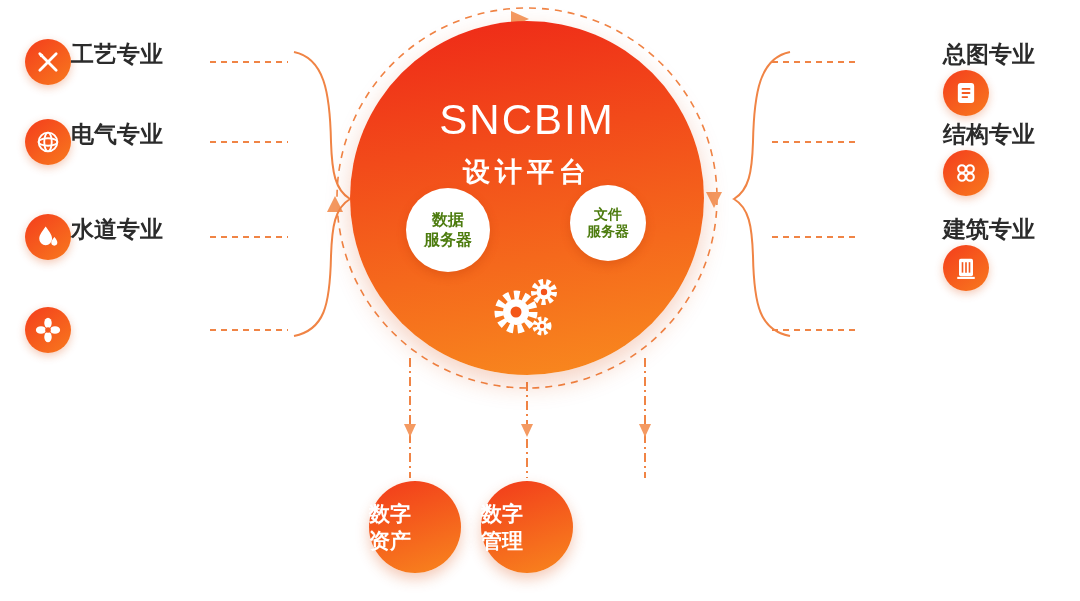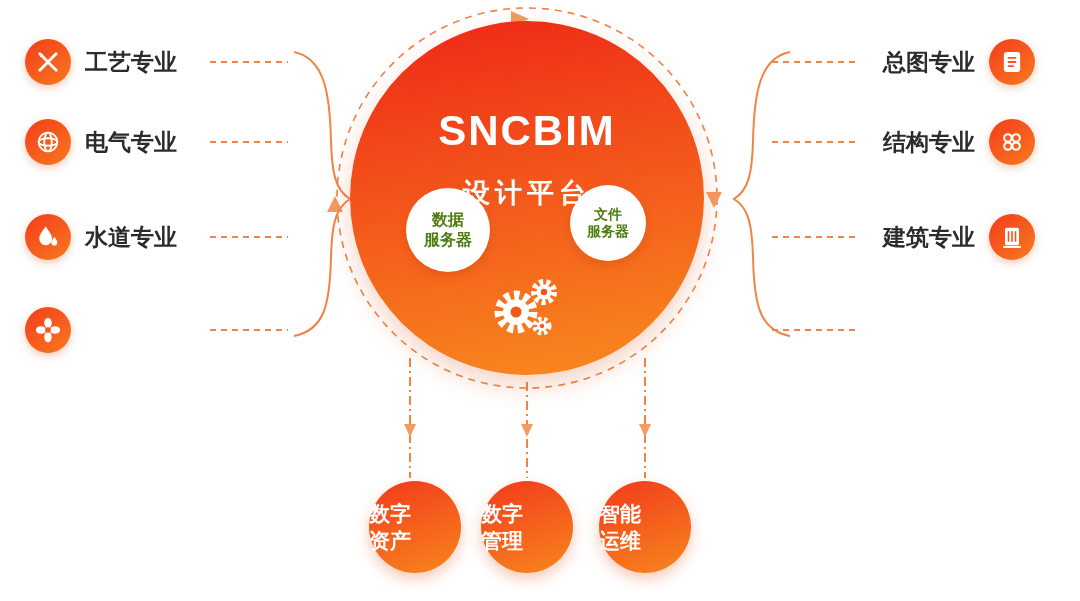--- a/index.html
+++ b/index.html
@@ -16,37 +16,37 @@
   .main-circle{
     position:absolute;left:350px;top:21px;width:354px;height:354px;
     border-radius:50%;
     background:linear-gradient(170deg,#ef2c18 5%,#f8871e 95%);
     box-shadow:0 10px 24px rgba(220,80,20,.25);
   }
   .center-text{
     position:absolute;left:350px;top:96px;width:354px;
     text-align:center;color:#ffffff;
   }
-  .center-text .title{font-size:42px;font-weight:700;letter-spacing:2px;margin:11px;}
-  .center-text .subtitle{font-size:27px;font-weight:700;letter-spacing:5px;margin-top:20px;}
+  .center-text .title{font-size:42px;font-weight:400;letter-spacing:2px;margin:0;}
+  .center-text .subtitle{font-size:27px;font-weight:700;letter-spacing:5px;margin-top:10px;}
 
   .server-circle{
     position:absolute;border-radius:50%;background:#ffffff;
     display:flex;flex-direction:column;align-items:center;justify-content:center;
     color:#4d7c0f;font-weight:700;line-height:1.25;
     box-shadow:0 4px 10px rgba(190,60,10,.30);
     text-align:center;
   }
   .server-circle.big{left:406px;top:188px;width:84px;height:84px;font-size:16px;}
   .server-circle.small{left:570px;top:185px;width:76px;height:76px;font-size:14px;}
 
   
-  .item{position:absolute;display:flex;align-items:center;gap:14px;}
+  .item{position:absolute;display:flex;}
   .item.left{left:25px;}
-  .item.right{right:45px;flex-direction:row;}
+  .item.right{right:45px;flex-direction:column;}
   .icon-circle{
     width:46px;height:46px;border-radius:50%;
     background:linear-gradient(140deg,#f43d1c,#f8791e);
     display:flex;align-items:center;justify-content:center;flex:0 0 auto;
     box-shadow:0 3px 8px rgba(220,80,20,.30);
   }
   .icon-circle svg{width:28px;height:28px;display:block;}
   .item-label{font-size:23px;font-weight:700;color:#2b2b2b;white-space:nowrap;}
 
   
@@ -217,18 +217,14 @@
 
 
   <div class="bottom-circle" style="left:369px">
     <span>数字</span>
     <span>资产</span>
   </div>
   <div class="bottom-circle" style="left:481px">
     <span>数字</span>
     <span>管理</span>
   </div>
-  <div class="bottom-circle" style="left:599px">
-    <span>智能</span>
-    <span>运维</span>
-  </div>
 
 </div>
 
 </body></html>

